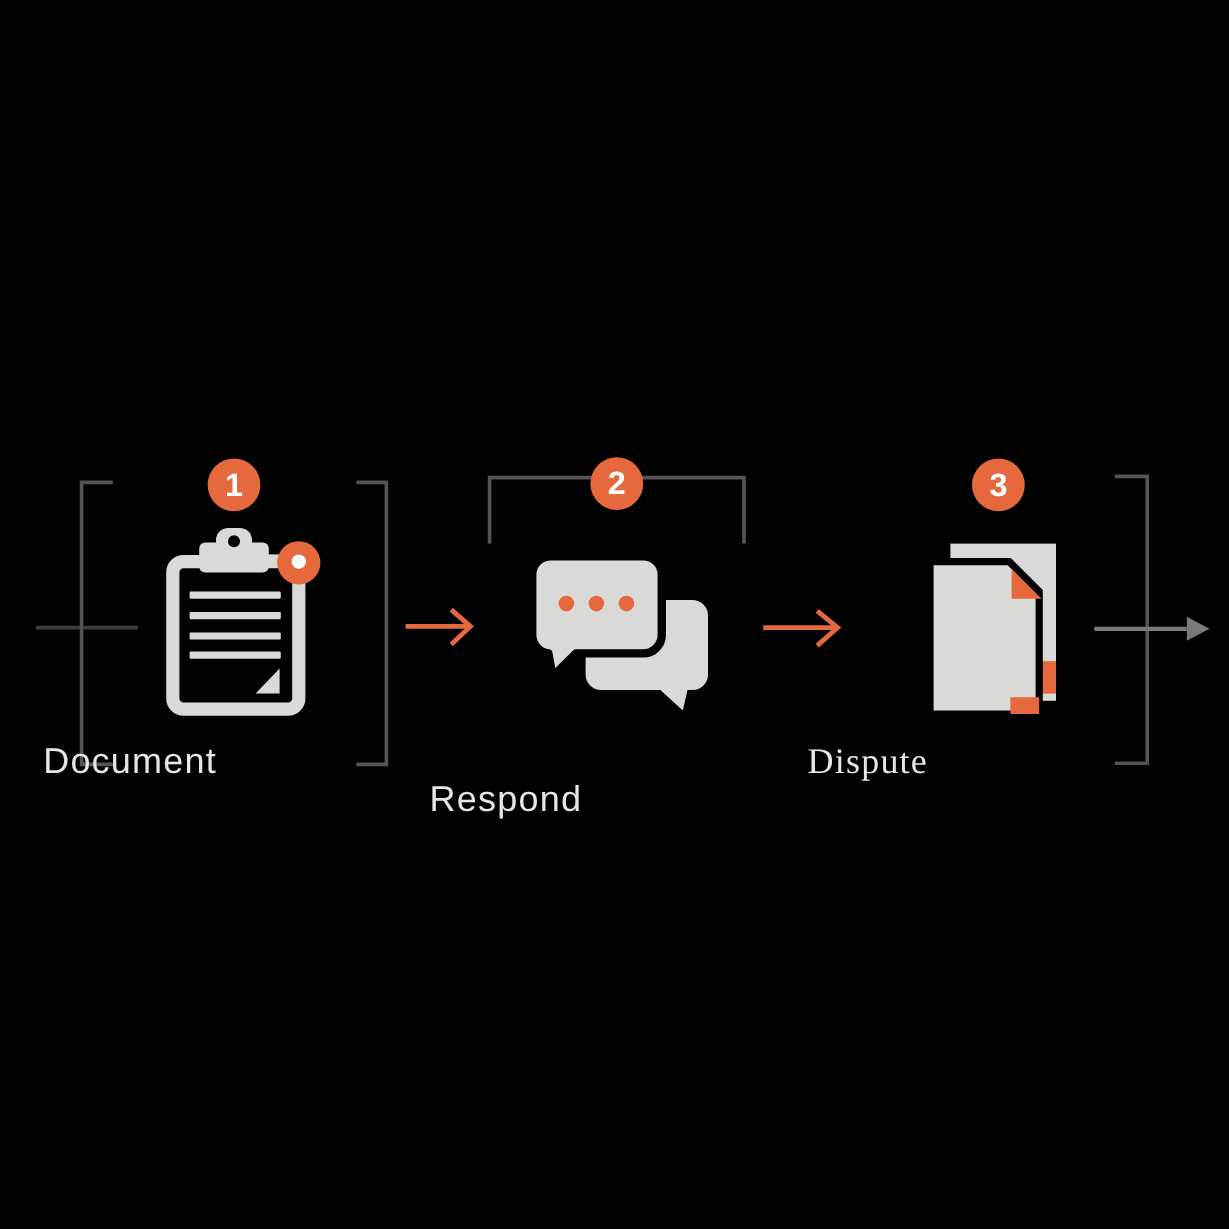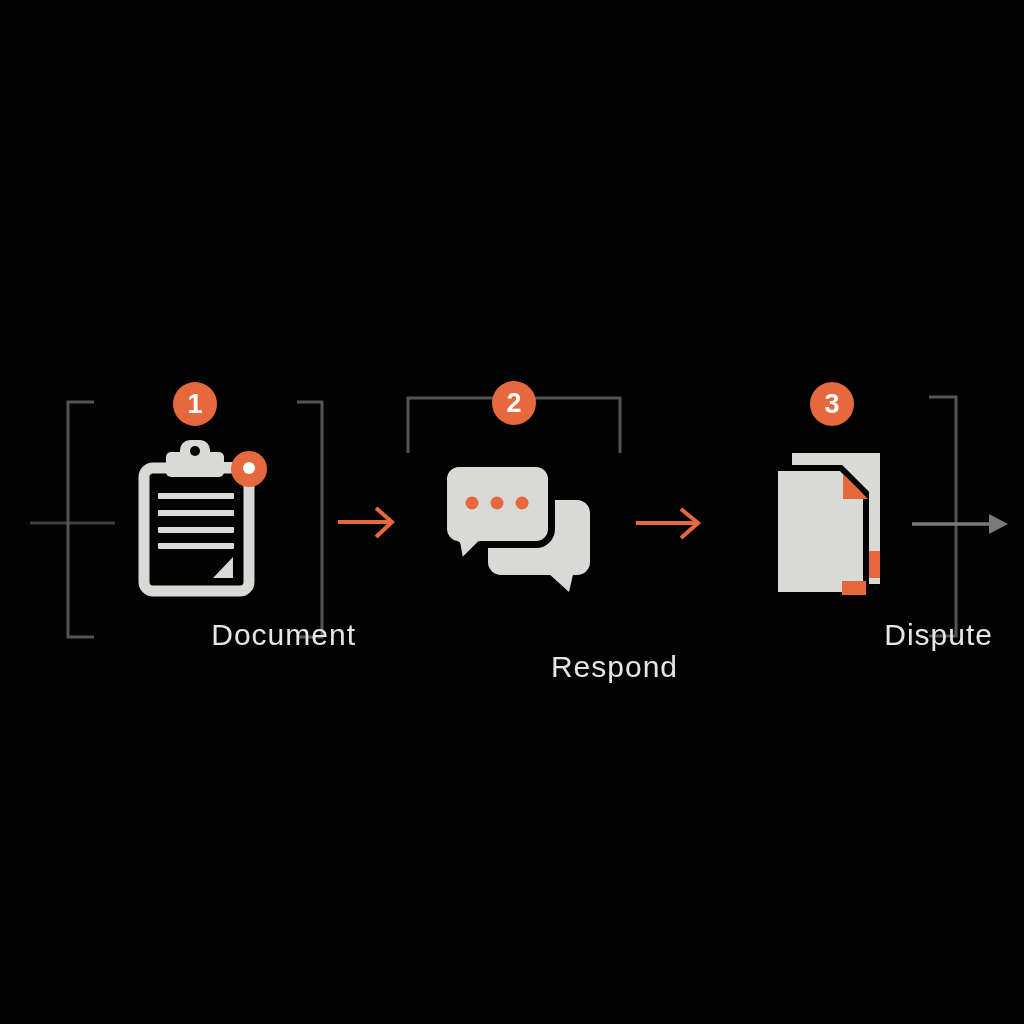--- a/index.html
+++ b/index.html
@@ -26,21 +26,21 @@
   .page-front {fill:var(--icon);stroke:var(--bg);stroke-width:6;stroke-linejoin:miter;}
 
   .badge{
     position:absolute;width:44px;height:44px;border-radius:50%;
     background:var(--accent);display:flex;align-items:center;justify-content:center;
   }
   .badge span{
     color:var(--white);font-size:27px;font-weight:bold;line-height:1;
   }
   .step-label{
-    position:absolute;width:320px;text-align:right;
+    position:absolute;width:320px;text-align:left;
     color:var(--label);font-size:30px;letter-spacing:1px;line-height:36px;
   }
 </style>
 </head>
 <body>
 
 <div class="canvas">
 
   <svg class="layer" viewBox="0 0 1024 1024">
 
@@ -108,15 +108,15 @@
   </div>
   <div class="badge" style="left:492px;top:381px;">
     <span>2</span>
   </div>
   <div class="badge" style="left:810px;top:382px;">
     <span>3</span>
   </div>
 
   <div class="step-label" style="left:36px;top:617px;">Document</div>
   <div class="step-label" style="left:358px;top:649px;">Respond</div>
-  <div class="step-label" style="left:673px;top:617px;">Dispute</div>
+  <div class="step-label" style="left:673px;top:617px;font-family:Liberation Serif, serif;">Dispute</div>
 
 </div>
 
 </body></html>

